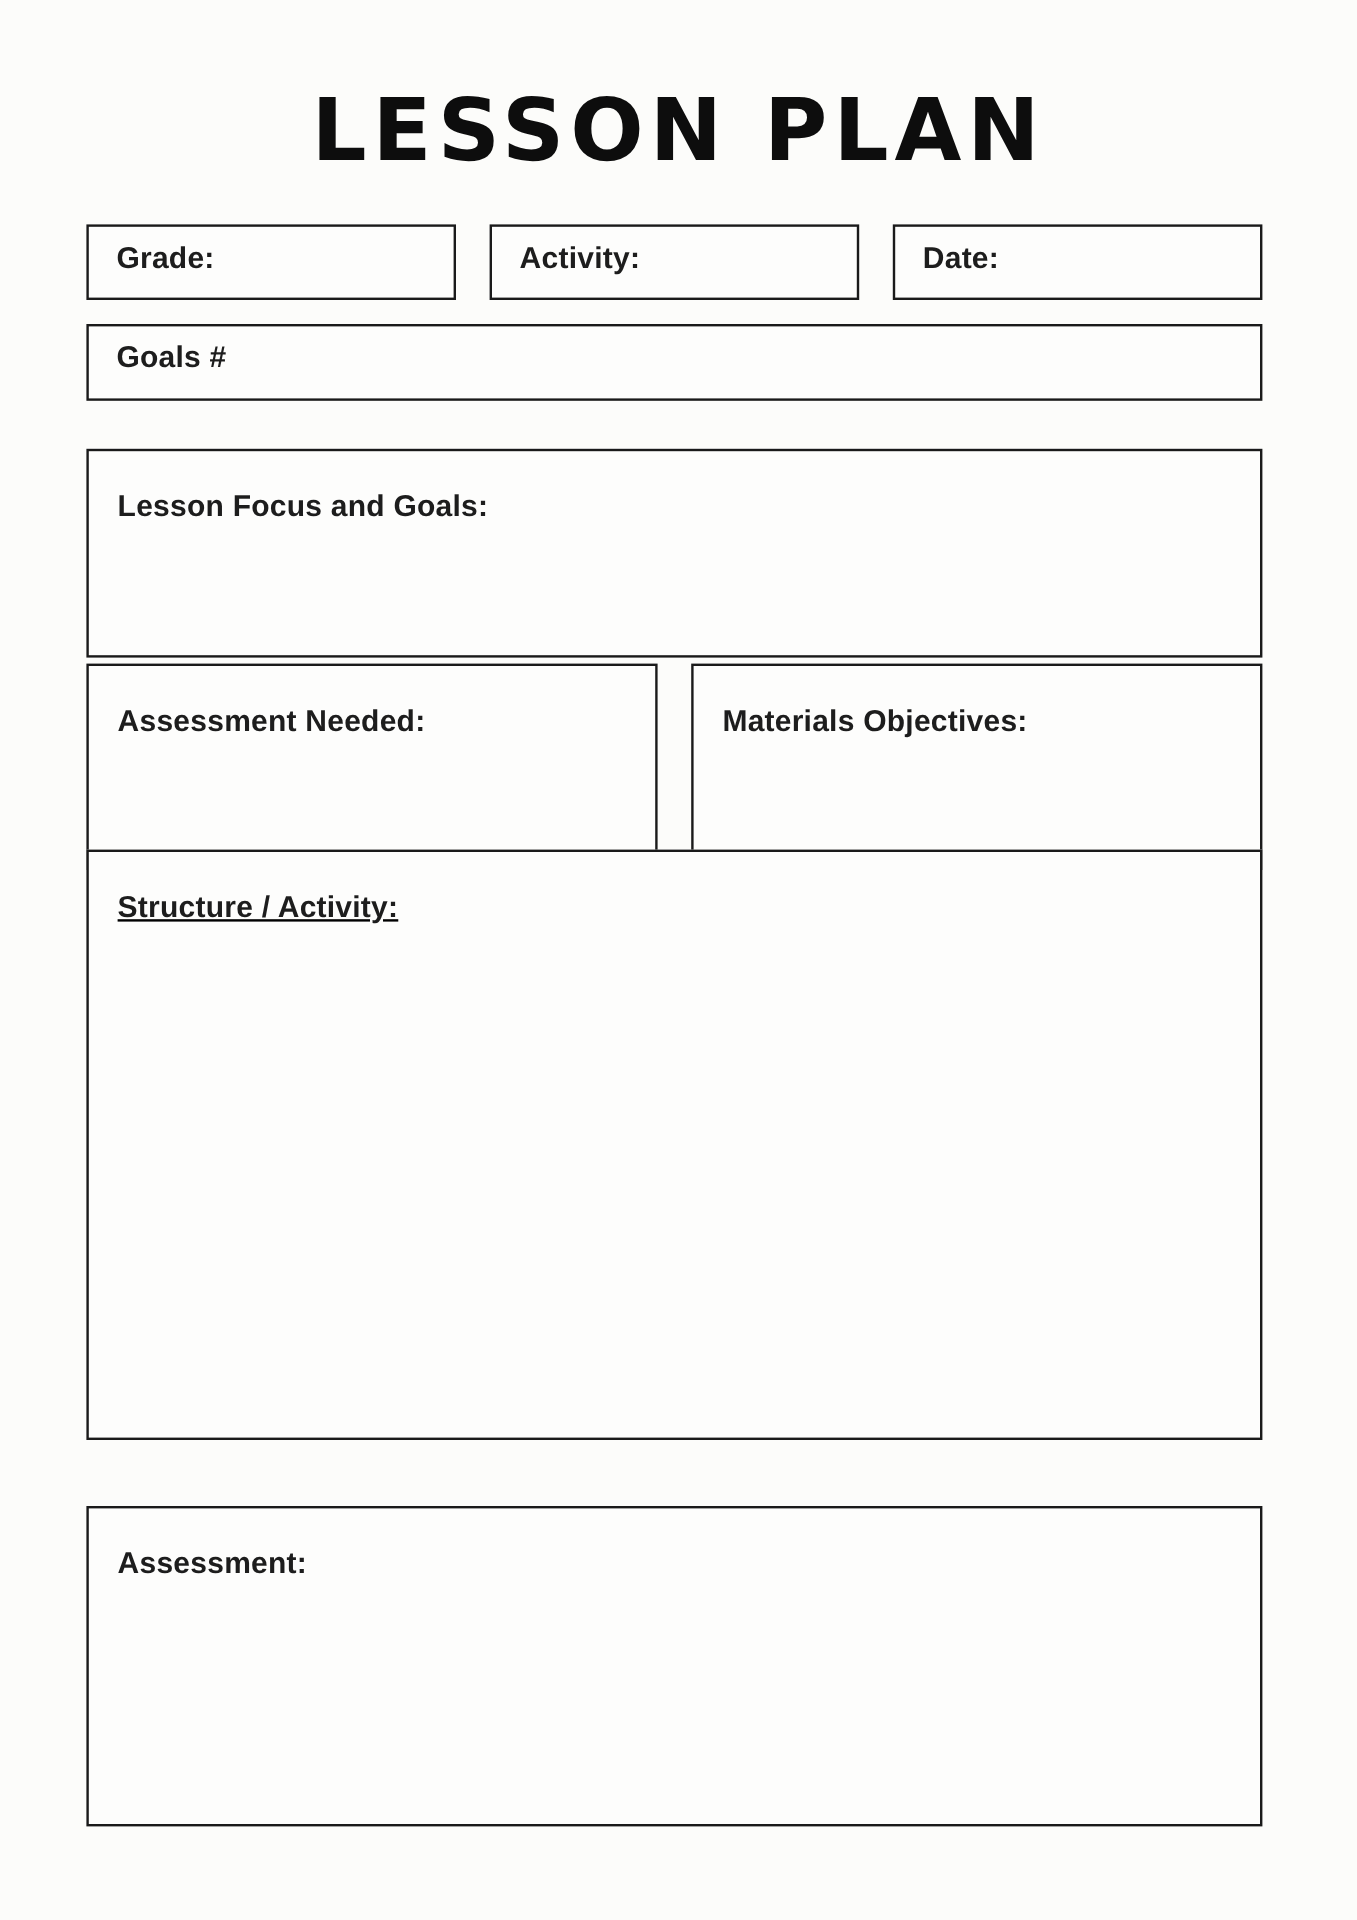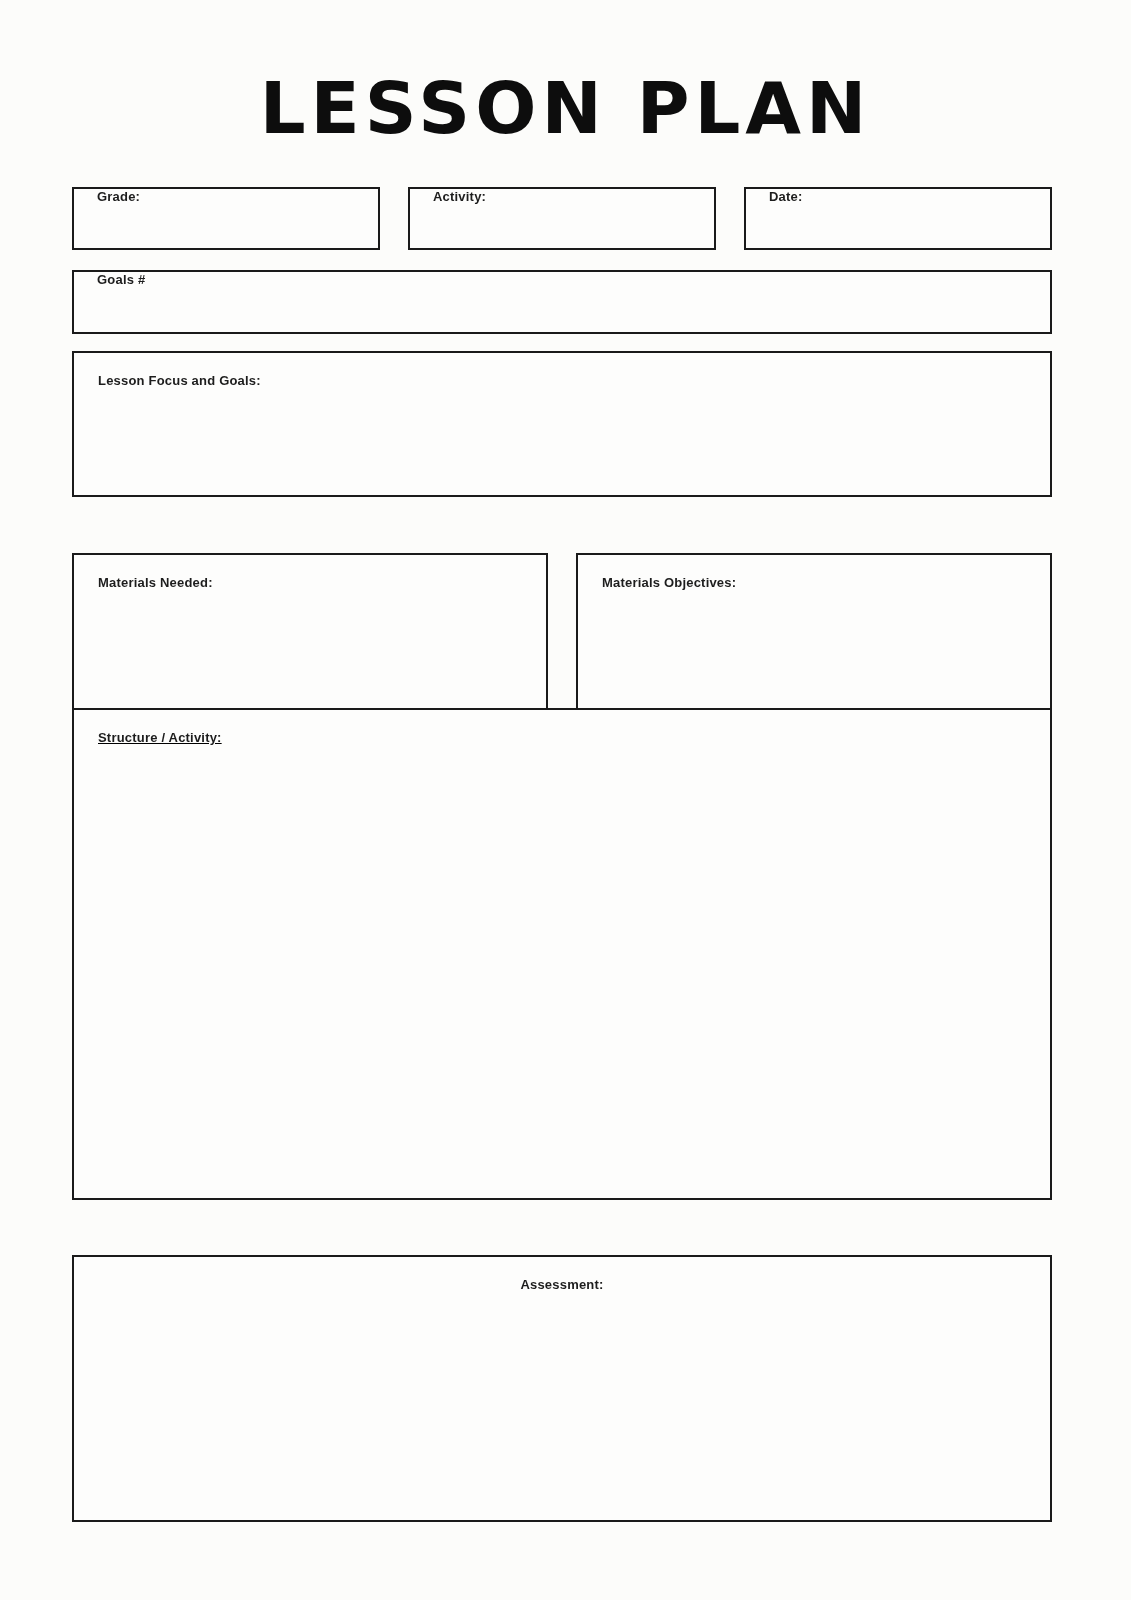--- a/index.html
+++ b/index.html
@@ -36,37 +36,38 @@
     gap: 28px;
   }
   .fbox {
     border: 2px solid #1a1a1a;
     background: #fdfdfc;
     color: #1d1d1d;
     display: flex;
     flex-direction: column;
   }
   .fbox .label {
-    font-size: 13px;
+    font-size: 25px;
     font-weight: 600;
     letter-spacing: 0.2px;
     color: #1d1d1d;
+    margin-top: 12px;
   }
   
   .fbox.small { justify-content: center; padding-left: 23px; }
   
   .fbox.area { padding: 20px 24px; }
   .fbox .value { flex: 1; font-size: 17px; color: #1d1d1d; white-space: pre-wrap; }
 
   .row-ident   { top: 187px; height: 63px; }
   .row-topic   { top: 270px; height: 64px; }
-  .row-focus   { top: 351px; height: 146px; }
+  .row-focus   { top: 374px; height: 174px; }
   .row-mid     { top: 553px; height: 172px; }
   .row-struct  { top: 708px; height: 492px; text-decoration: underline; }
-  .row-assess  { top: 1255px; height: 267px; text-align: center; }
+  .row-assess  { top: 1255px; height: 267px; }
   .flex1 { flex: 1; }
 </style>
 </head>
 <body>
 
 <div class="sheet">
 
   <h1 class="doc-title">LESSON PLAN</h1>
 
   <div class="row row-ident">
@@ -93,21 +94,21 @@
 
   <div class="row row-focus">
     <div class="fbox area flex1">
       <span class="label">Lesson Focus and Goals:</span>
       <span class="value"></span>
     </div>
   </div>
 
   <div class="row row-mid">
     <div class="fbox area flex1">
-      <span class="label">Materials Needed:</span>
+      <span class="label">Assessment Needed:</span>
       <span class="value"></span>
     </div>
     <div class="fbox area flex1">
       <span class="label">Materials Objectives:</span>
       <span class="value"></span>
     </div>
   </div>
 
   <div class="row row-struct">
     <div class="fbox area flex1">

